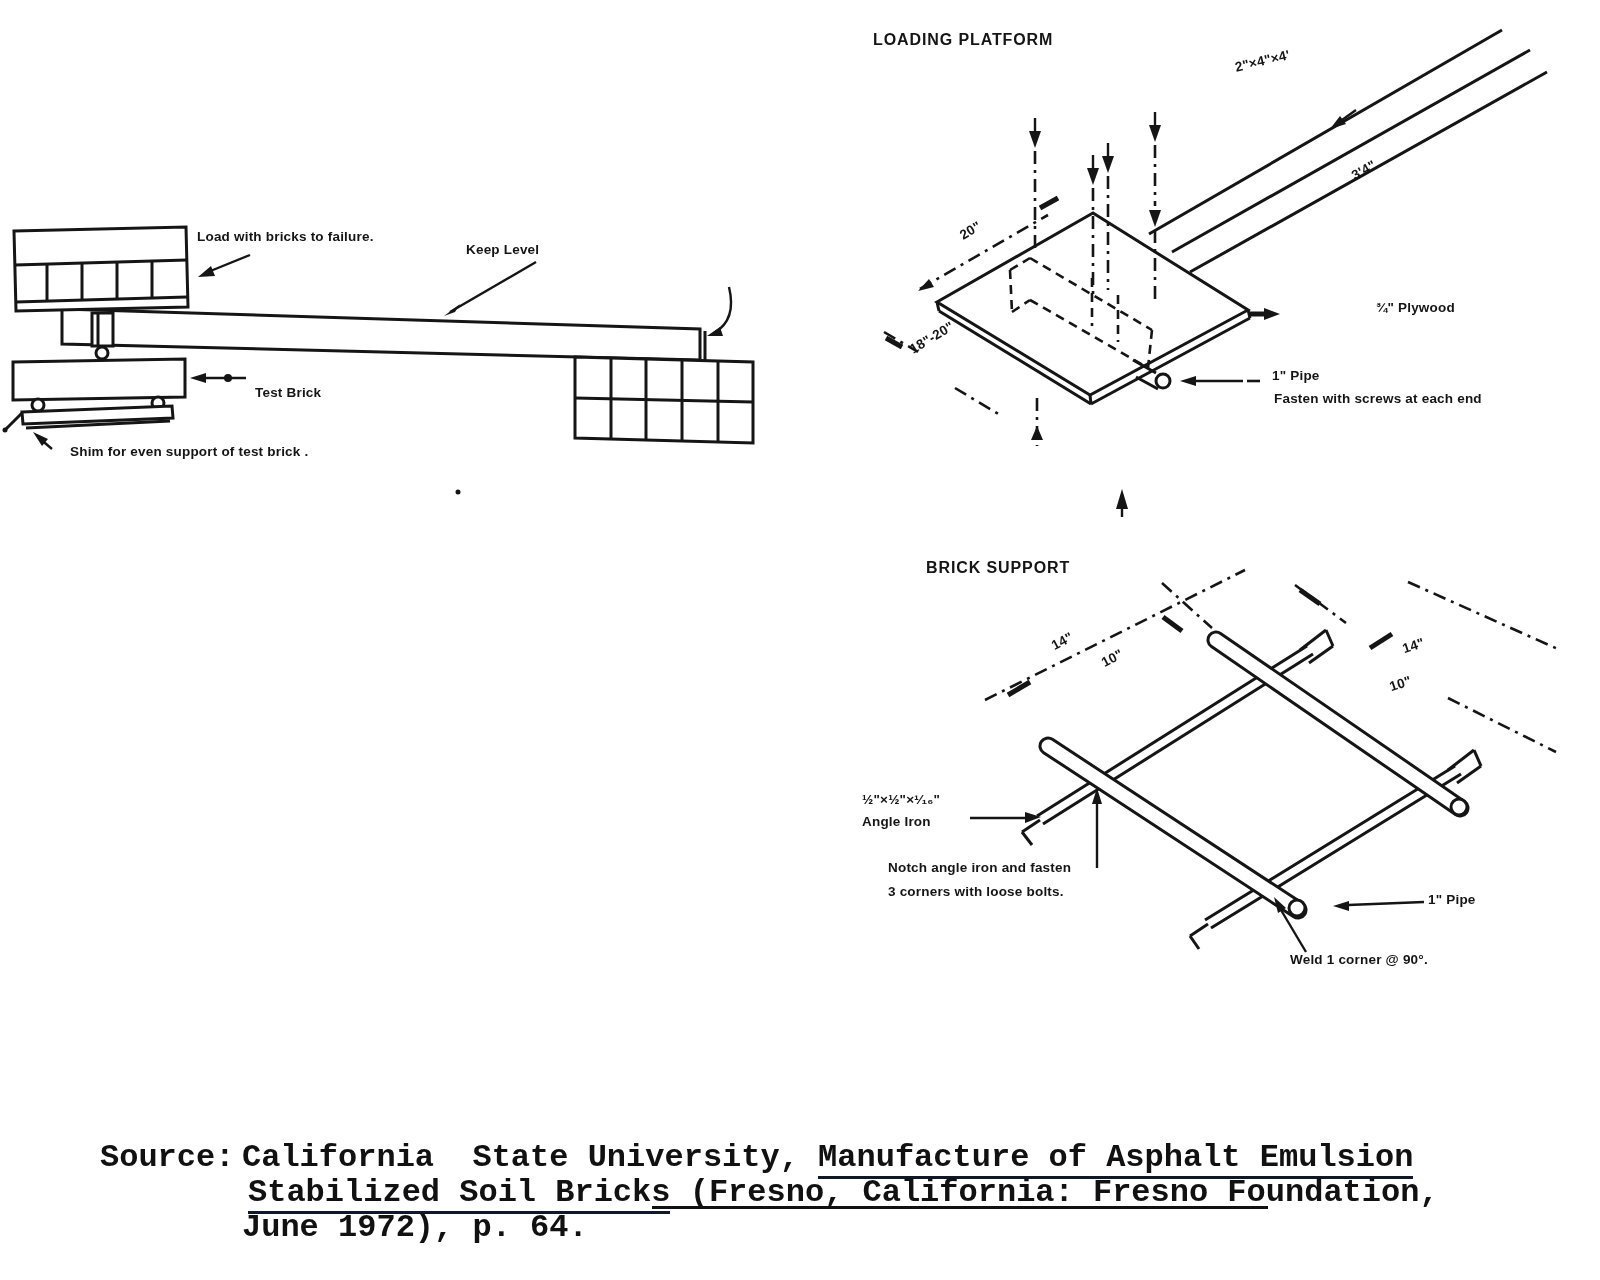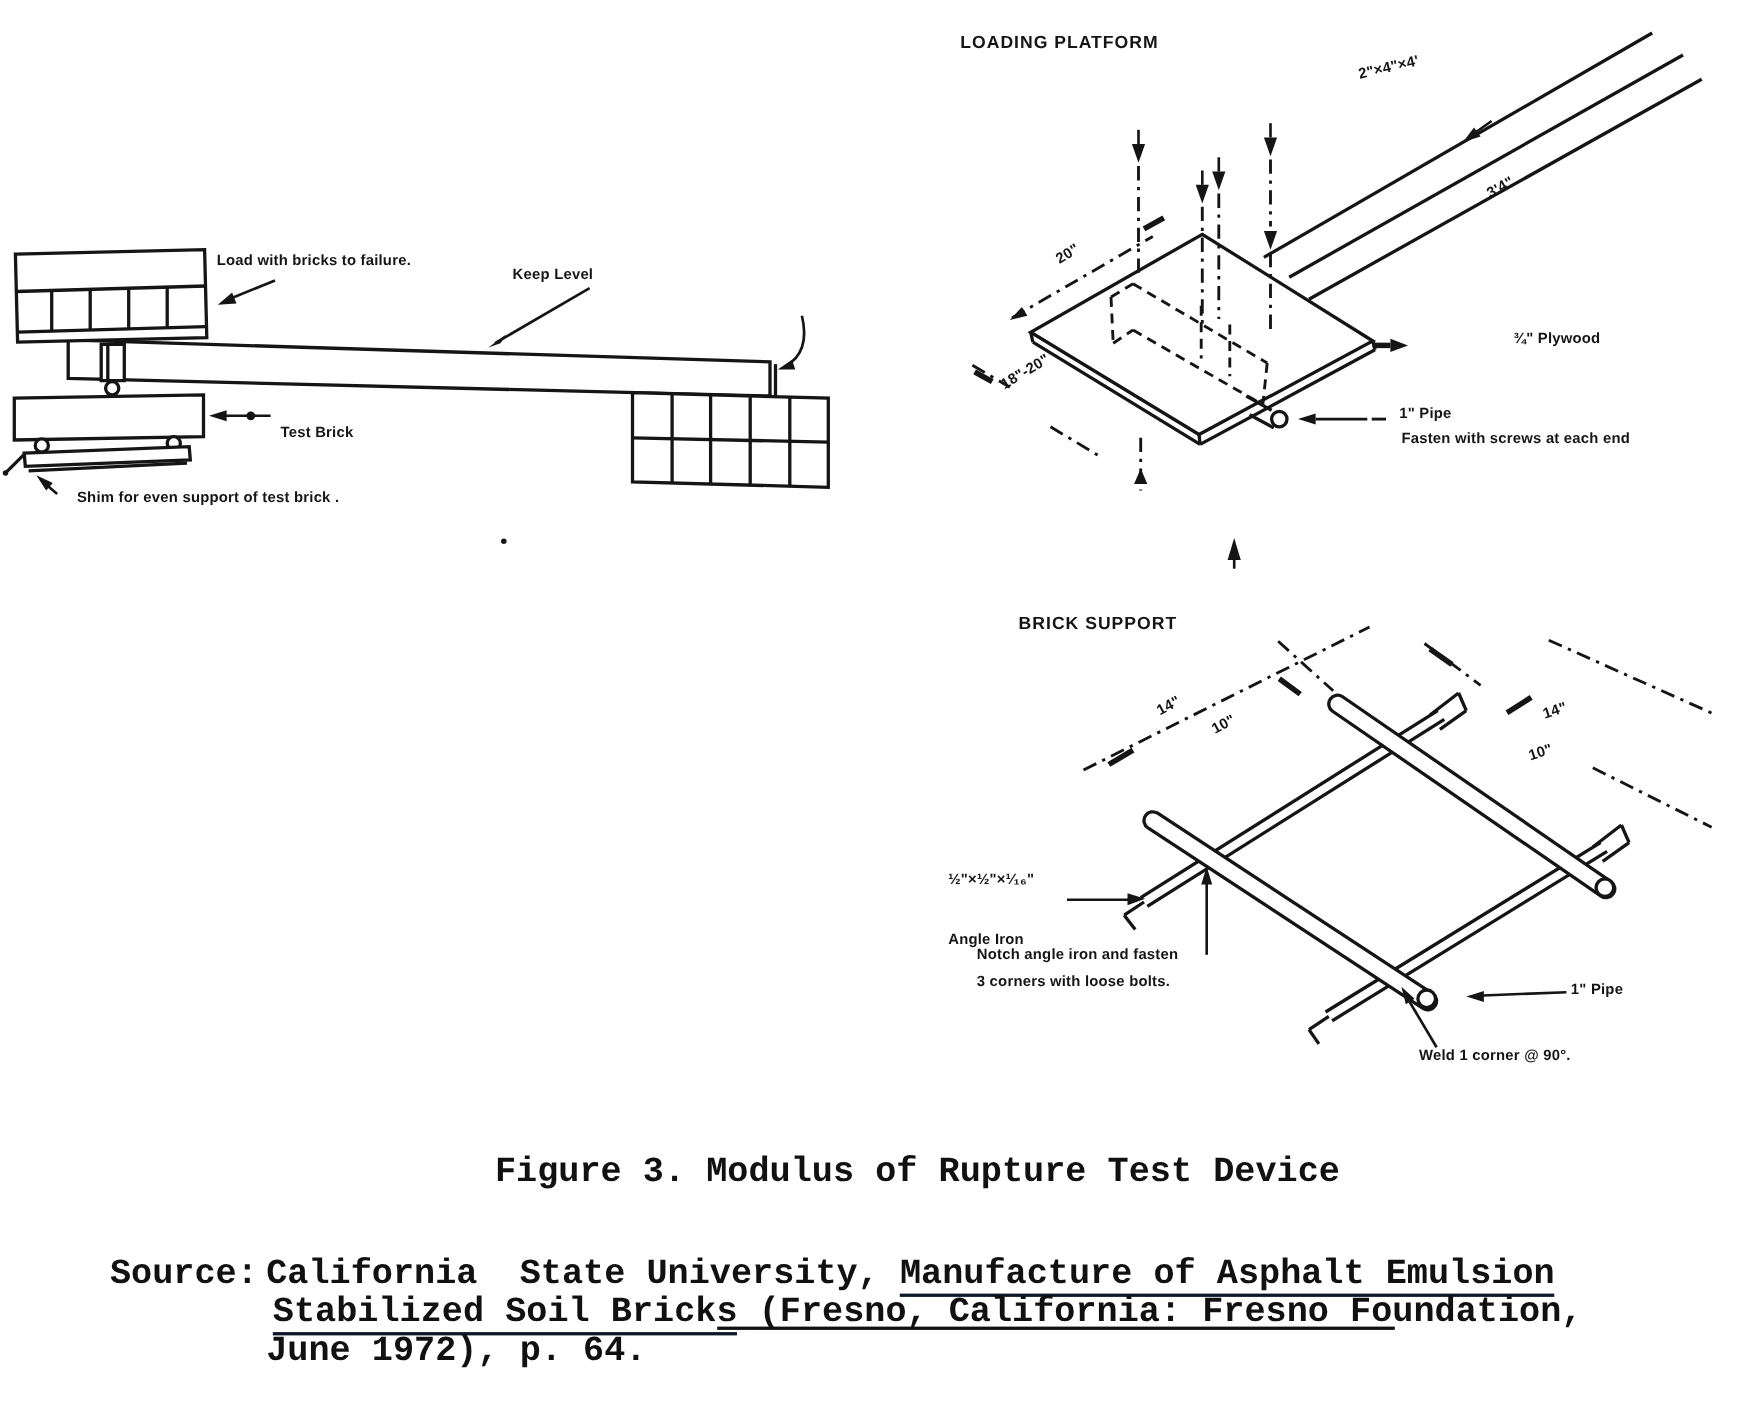--- a/index.html
+++ b/index.html
@@ -249,27 +249,26 @@
   <div class="lbl" style="left:1376px;top:298px;">¾" Plywood</div>
   <div class="lbl" style="left:1272px;top:366px;">1" Pipe</div>
   <div class="lbl" style="left:1274px;top:389px;">Fasten with screws at each end</div>
 
   <div class="lbl ttl" style="left:926px;top:556px;">BRICK SUPPORT</div>
   <div class="lbl rot" style="left:1048px;top:638px;transform:rotate(-28deg);">14"</div>
   <div class="lbl rot" style="left:1098px;top:655px;transform:rotate(-28deg);">10"</div>
   <div class="lbl rot" style="left:1400px;top:640px;transform:rotate(-18deg);">14"</div>
   <div class="lbl rot" style="left:1387px;top:678px;transform:rotate(-18deg);">10"</div>
   <div class="lbl" style="left:862px;top:790px;">½"×½"×¹⁄₁₆"</div>
-  <div class="lbl" style="left:862px;top:844px;">Angle Iron</div>
+  <div class="lbl" style="left:862px;top:812px;">Angle Iron</div>
   <div class="lbl" style="left:888px;top:858px;">Notch angle iron and fasten</div>
   <div class="lbl" style="left:888px;top:882px;">3 corners with loose bolts.</div>
   <div class="lbl" style="left:1428px;top:890px;">1" Pipe</div>
   <div class="lbl" style="left:1290px;top:950px;">Weld 1 corner @ 90°.</div>
 
-  <div class="mono" style="left:450px;top:1048px;">Figure 3. Modulus of Rupture Test Device</div>
 
   <div class="mono" style="left:76px;top:1140px;margin-left:24px;">Source:</div>
   <div class="mono" style="left:242px;top:1140px;"><span>California  State University, </span><span class="u">Manufacture of Asphalt Emulsion</span></div>
   <div class="mono" style="left:248px;top:1175px;"><span class="u">Stabilized Soil Bricks</span><span> (Fresno, California: Fresno Foundation,</span></div>
   <div class="mono" style="left:242px;top:1210px;">June 1972), p. 64.</div>
   <div class="rule" style="left:652px;top:1206px;width:616px;"></div>
 
 </div>
 
 </body></html>

